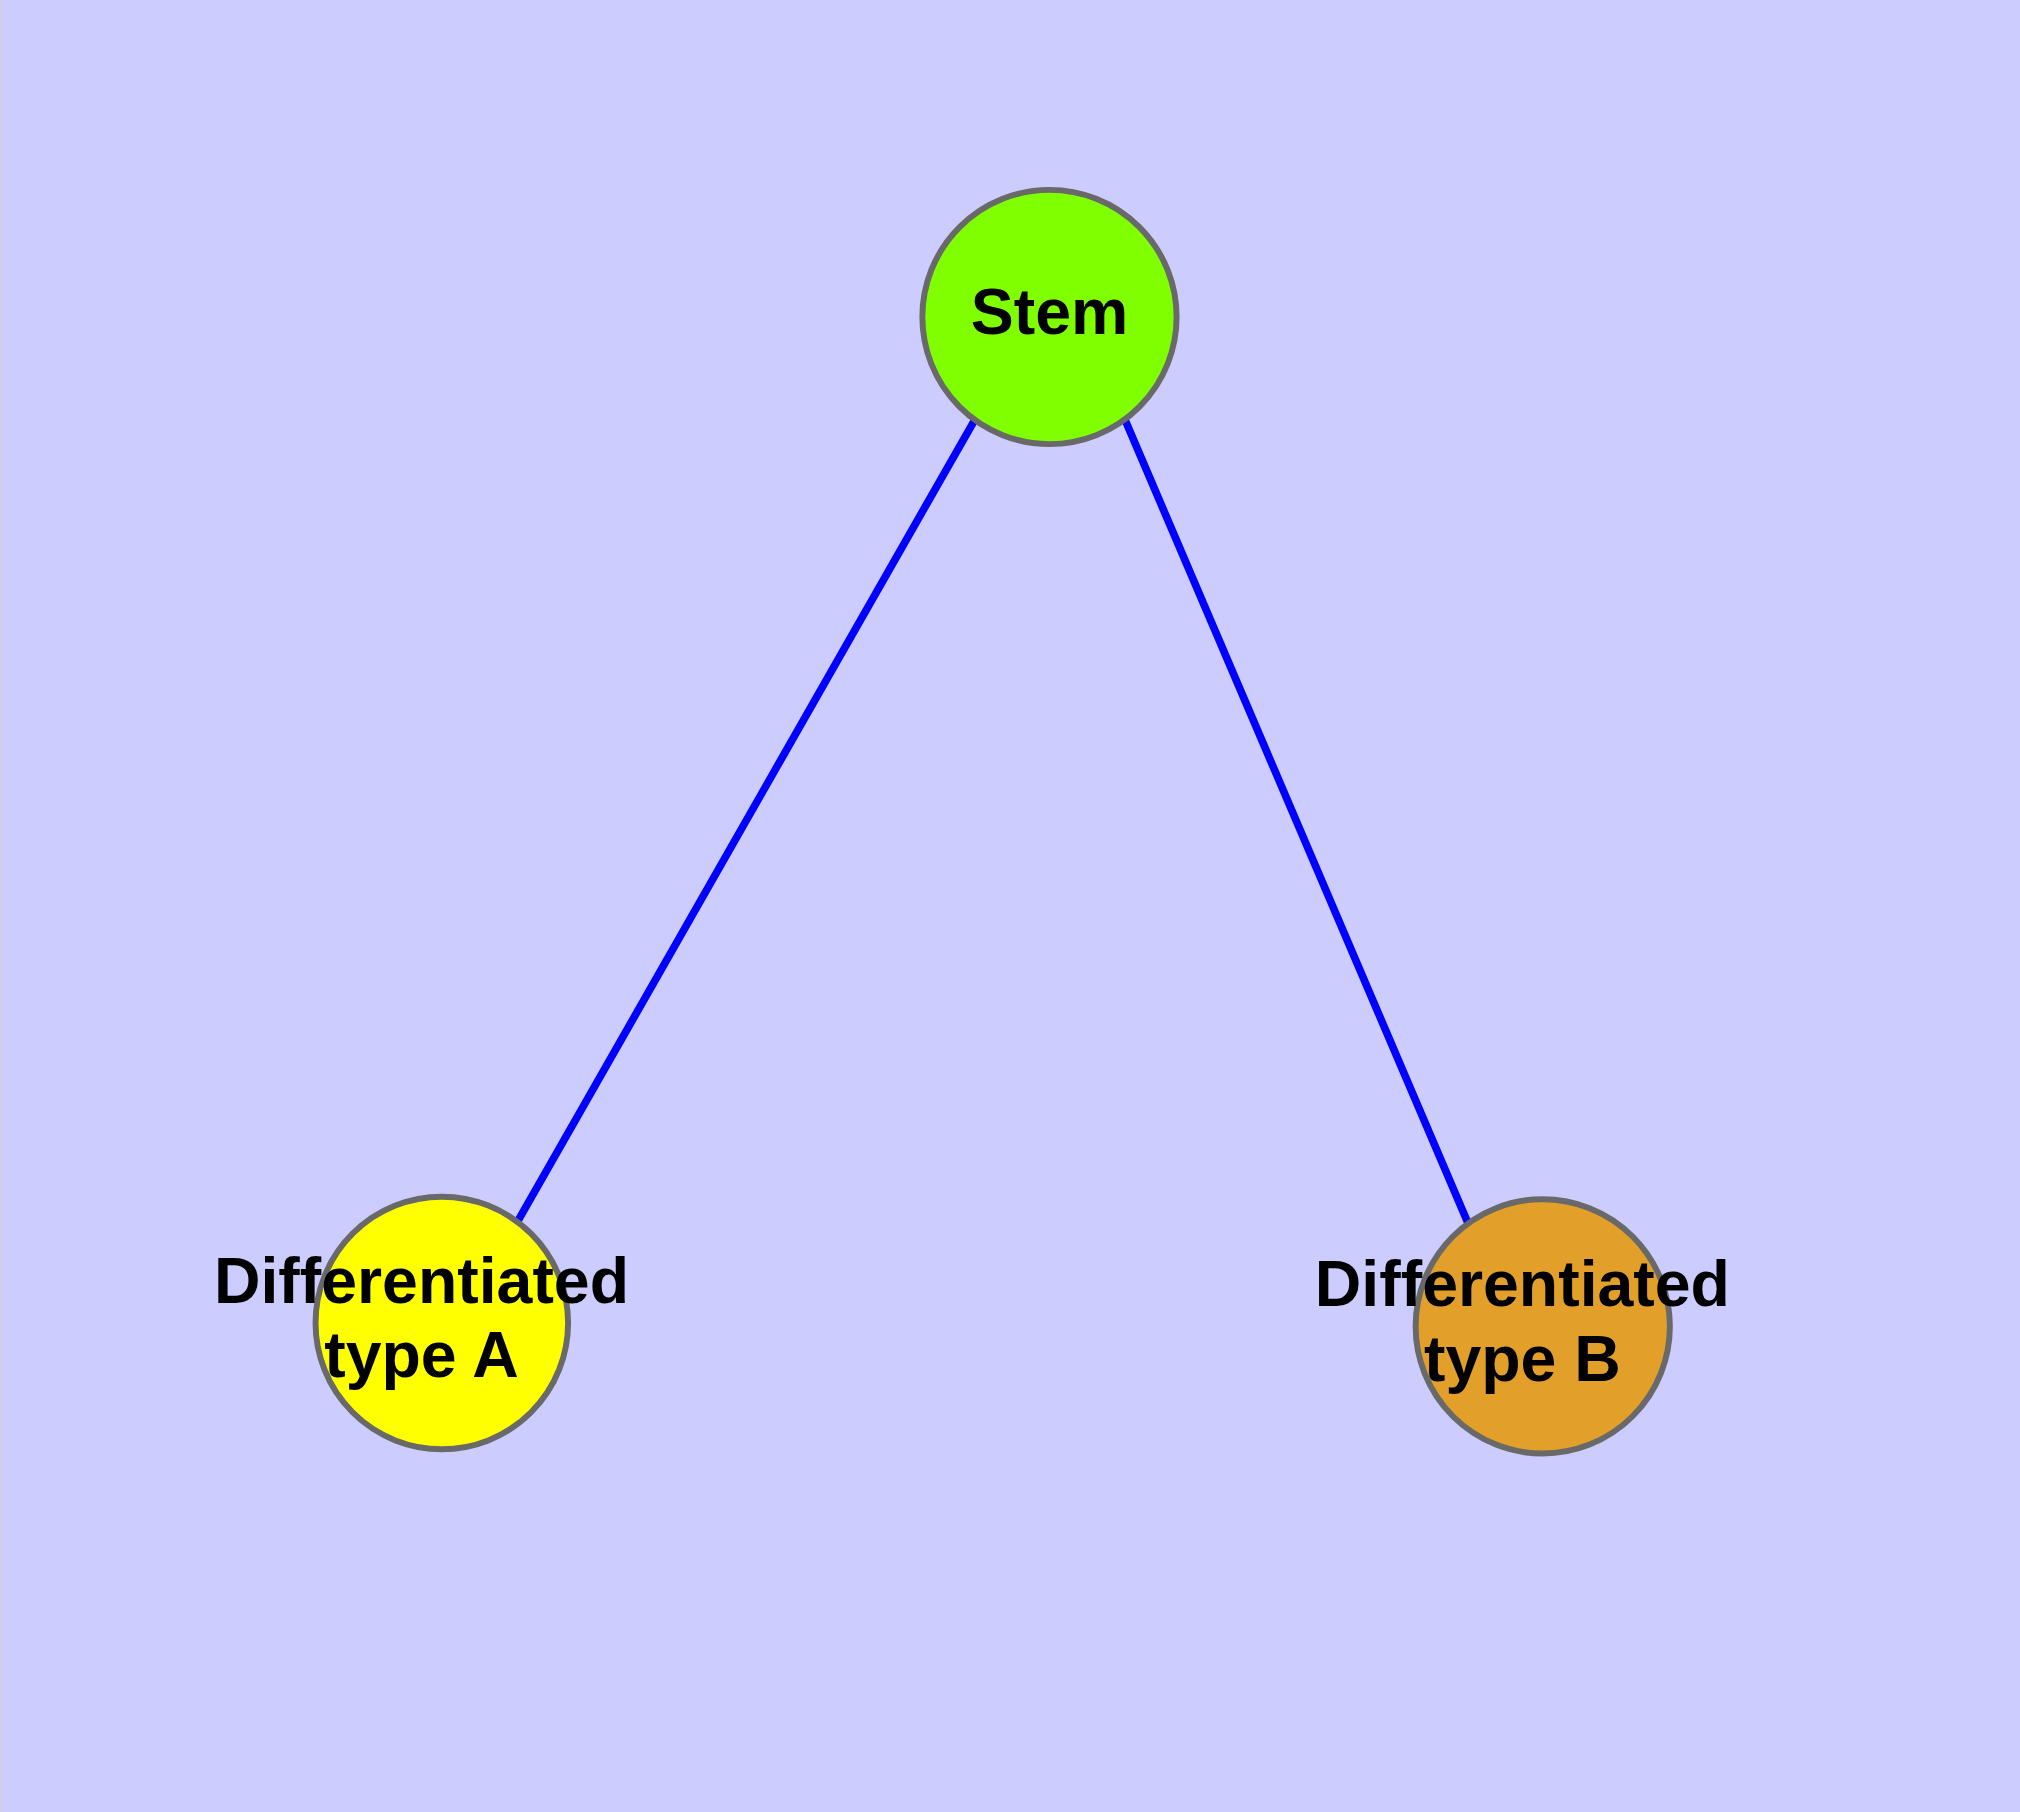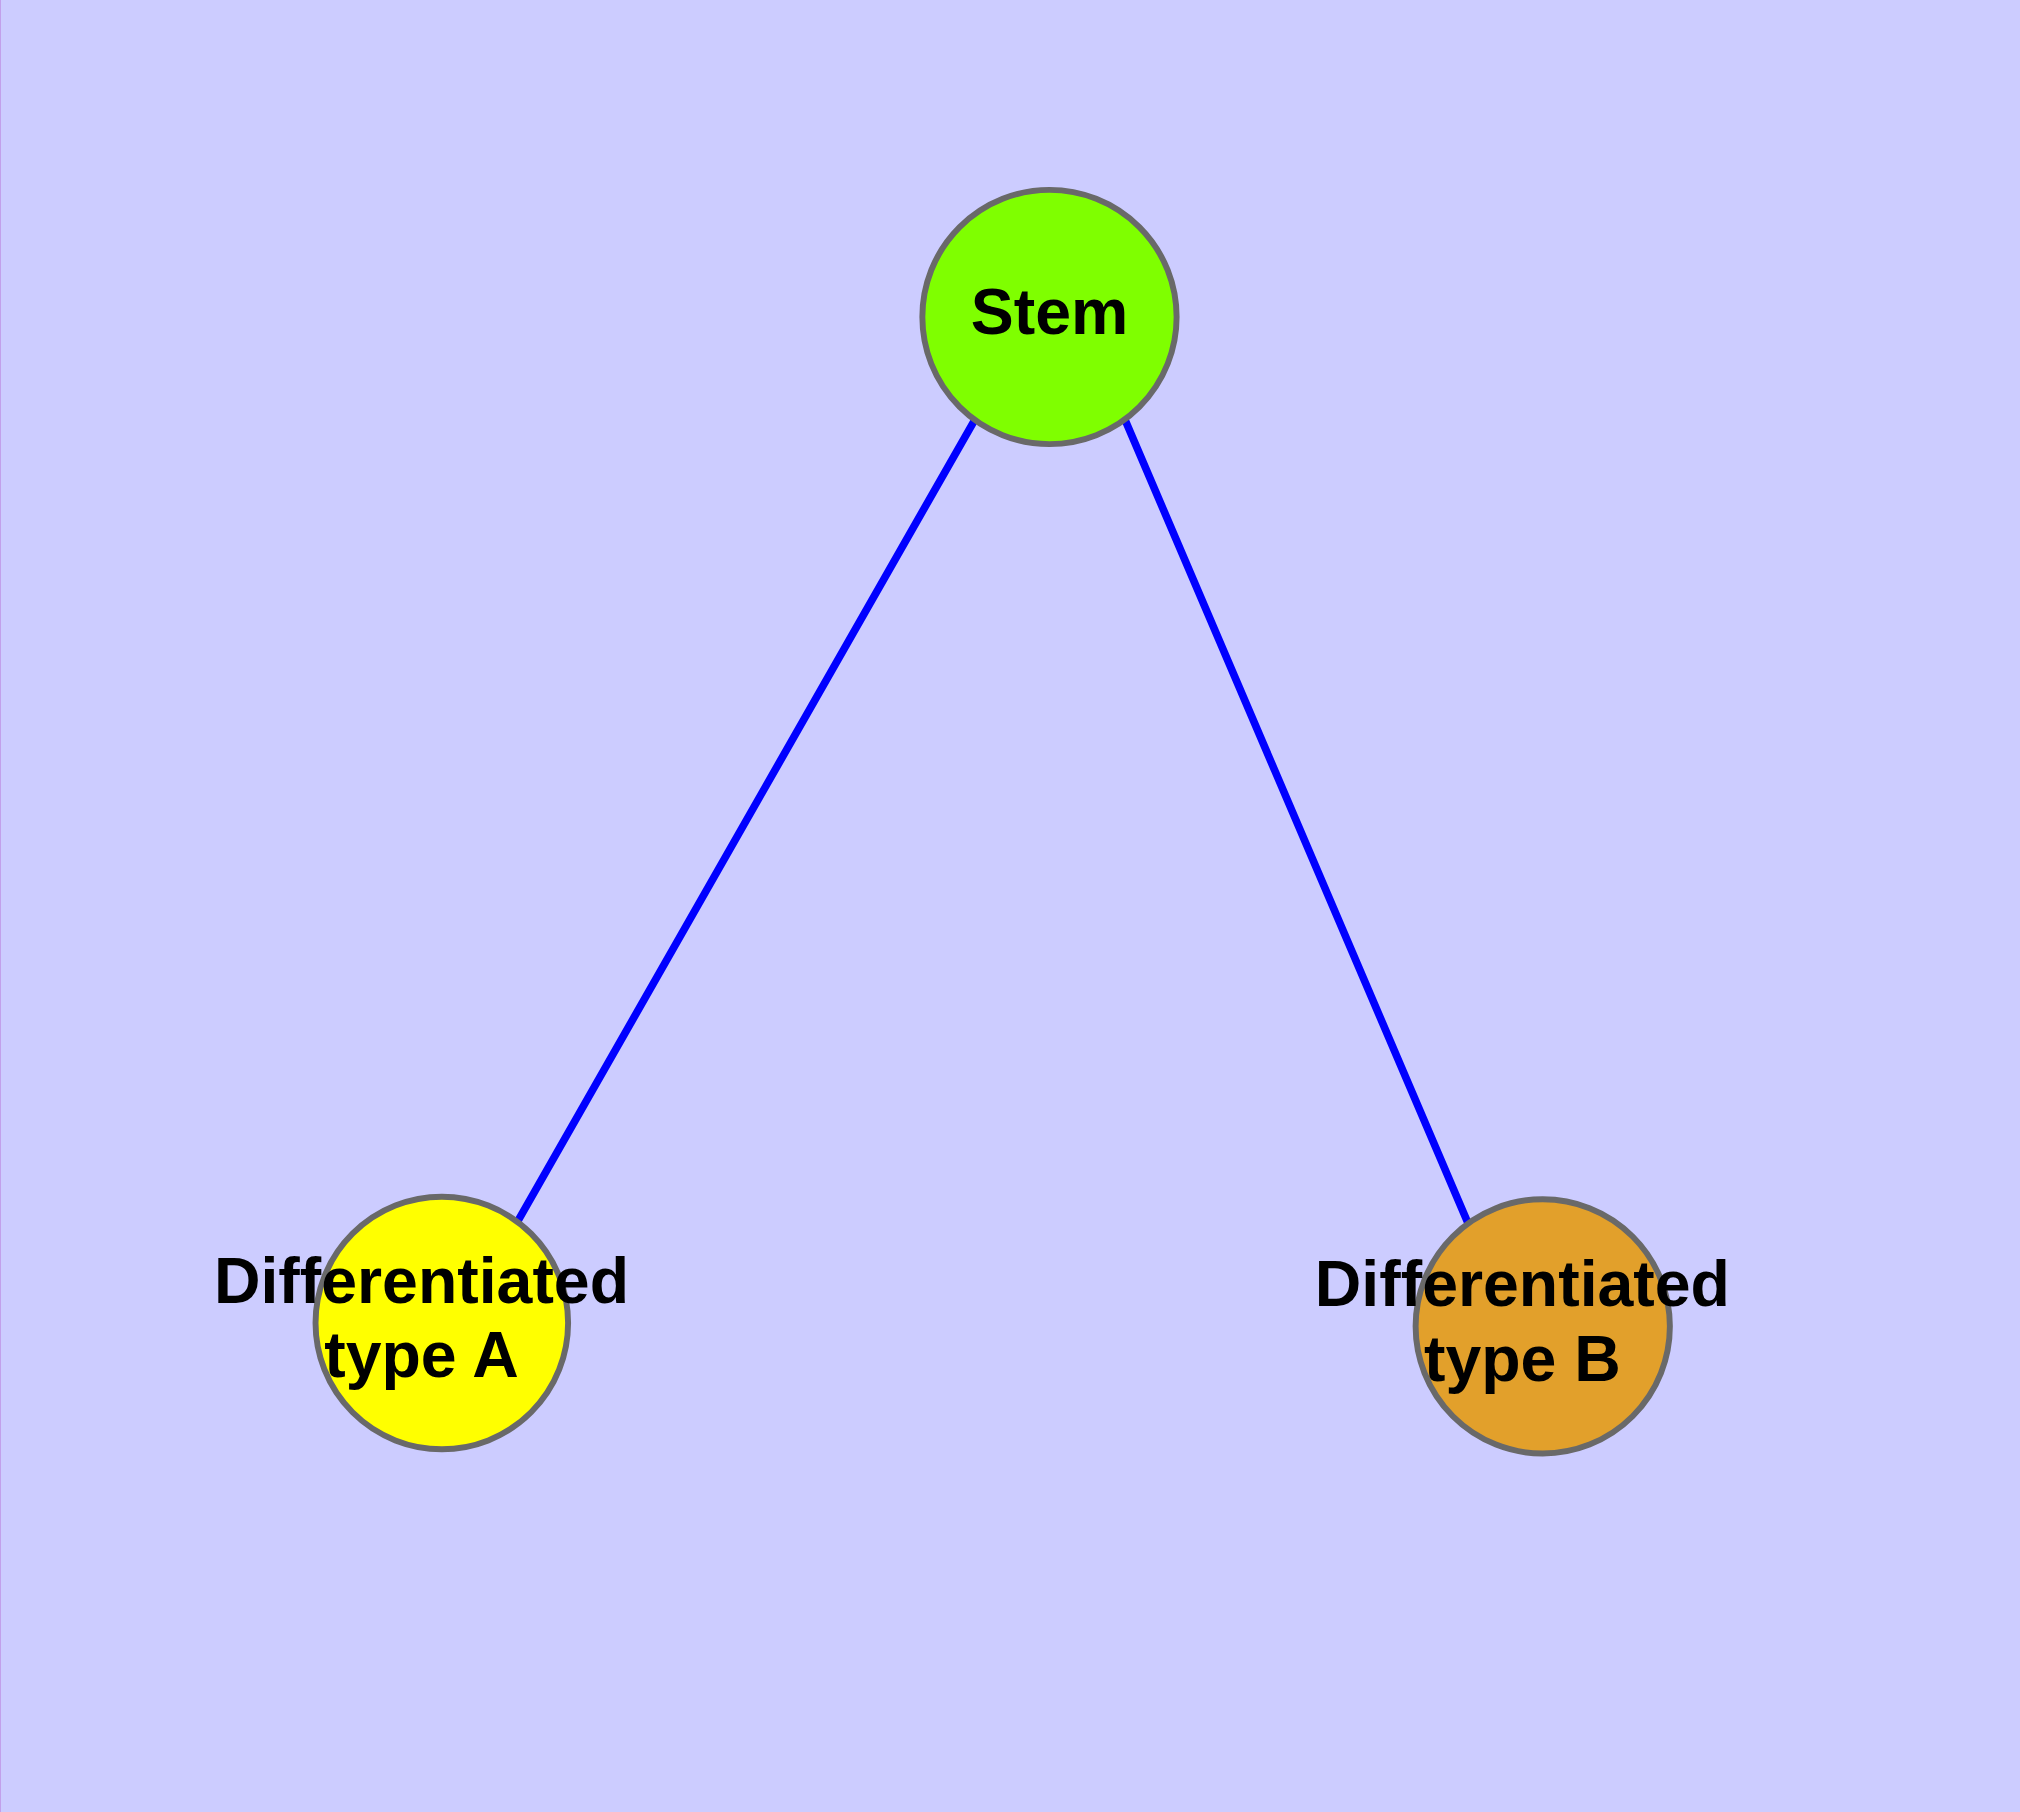--- a/index.html
+++ b/index.html
@@ -5,21 +5,21 @@
 <style>
   html, body {
     margin: 0;
     padding: 0;
     background: #ccccff;
   }
   #canvas {
     position: relative;
     width: 2021px;
     height: 1812px;
-    background: #a21caf;
+    background: #fde047;
     overflow: hidden;
     font-family: "Liberation Sans", sans-serif;
   }
   #graph-svg {
     position: absolute;
     left: 0;
     top: 0;
     width: 2021px;
     height: 1812px;
     display: block;

